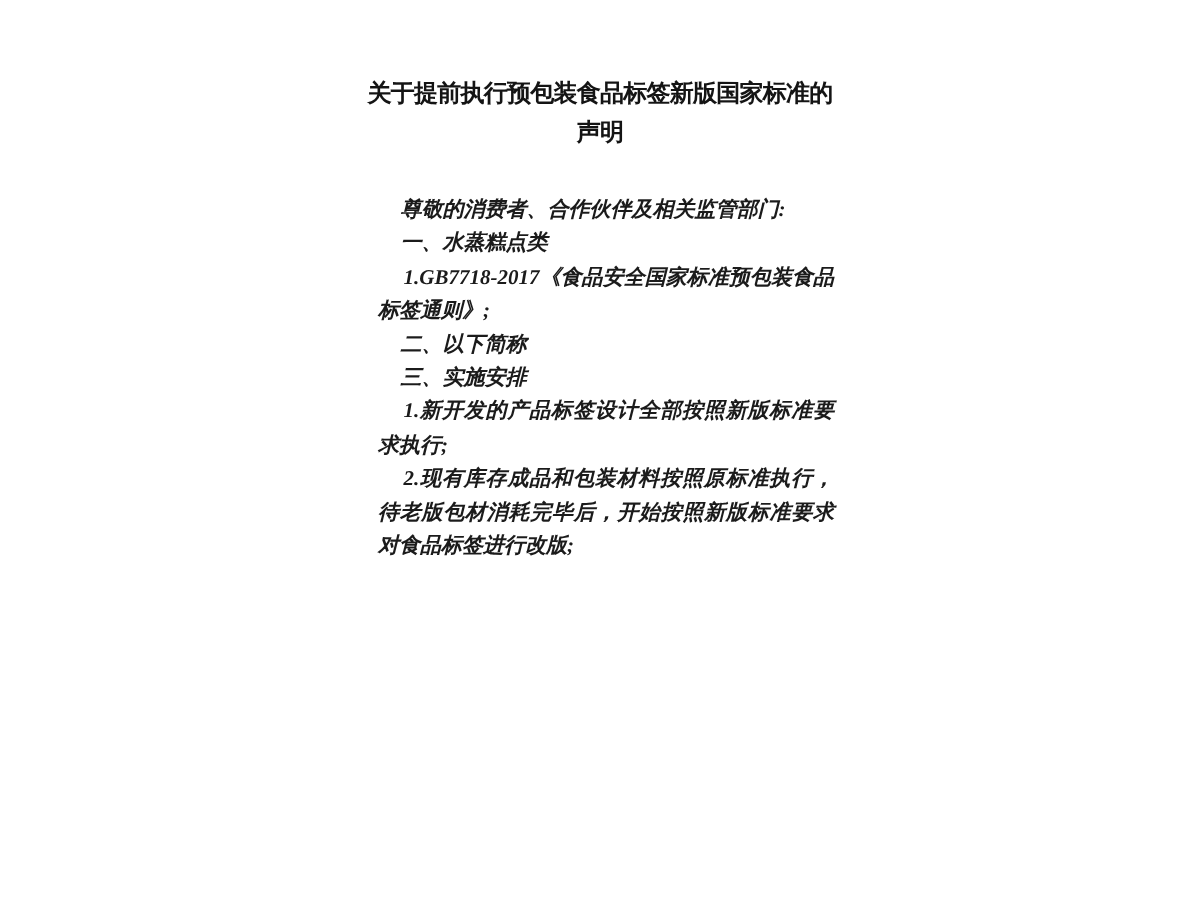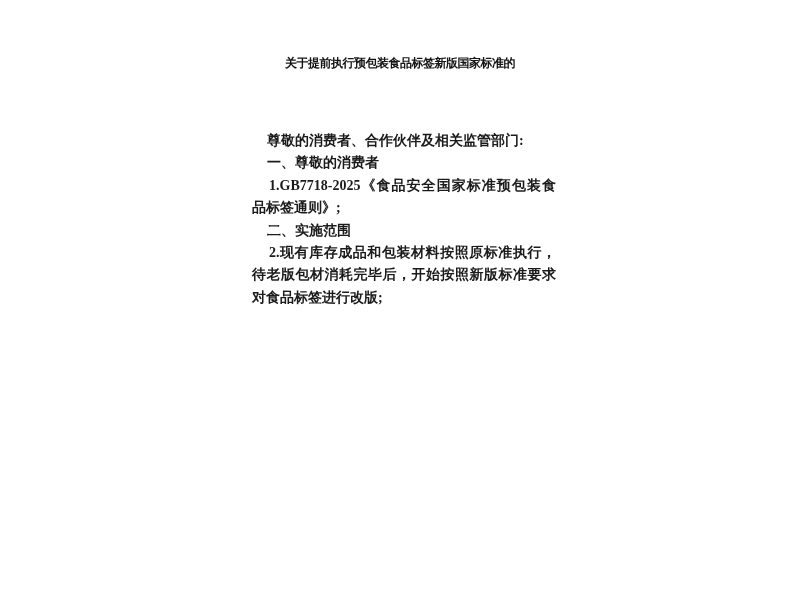--- a/index.html
+++ b/index.html
@@ -19,56 +19,60 @@
     width: 800px;
     height: 600px;
     background: #ffffff;
   }
   .doc-title {
     position: absolute;
     top: 50px;
     left: 240px;
     width: 320px;
     text-align: center;
-    font-size: 12px;
+    font-size: 16px;
     font-weight: bold;
     line-height: 26px;
     letter-spacing: -0.5px;
     color: #141414;
   }
   .doc-body {
     position: absolute;
     top: 130px;
     left: 252px;
     width: 304px;
     font-size: 14px;
     font-weight: bold;
     line-height: 22.4px;
     text-align: justify;
     text-justify: inter-ideograph;
     color: #1b1b1b;
   }
   .doc-body p {
     margin: 0;
     padding: 0;
+    font-style: italic;
   }
   .indent-s { text-indent: 15px; }
   .indent-m { text-indent: 17px; }
   .indent-l { text-indent: 35px; }
 </style>
 </head>
 <body>
 
 <div class="page">
 
   <div class="doc-title">
     <div>关于提前执行预包装食品标签新版国家标准的</div>
+    <div>声明</div>
   </div>
 
   <div class="doc-body">
     <p class="indent-s">尊敬的消费者、合作伙伴及相关监管部门:</p>
-    <p class="indent-s">一、尊敬的消费者</p>
-    <p class="indent-m">1.GB7718-2025《食品安全国家标准预包装食品标签通则》;</p>
-    <p class="indent-s">二、实施范围</p>
+    <p class="indent-s">一、水蒸糕点类</p>
+    <p class="indent-m">1.GB7718-2017《食品安全国家标准预包装食品标签通则》;</p>
+    <p class="indent-s">二、以下简称</p>
+    <p class="indent-s">三、实施安排</p>
+    <p class="indent-m">1.新开发的产品标签设计全部按照新版标准要求执行;</p>
     <p class="indent-m">2.现有库存成品和包装材料按照原标准执行，待老版包材消耗完毕后，开始按照新版标准要求对食品标签进行改版;</p>
   </div>
 
 </div>
 
 </body></html>

